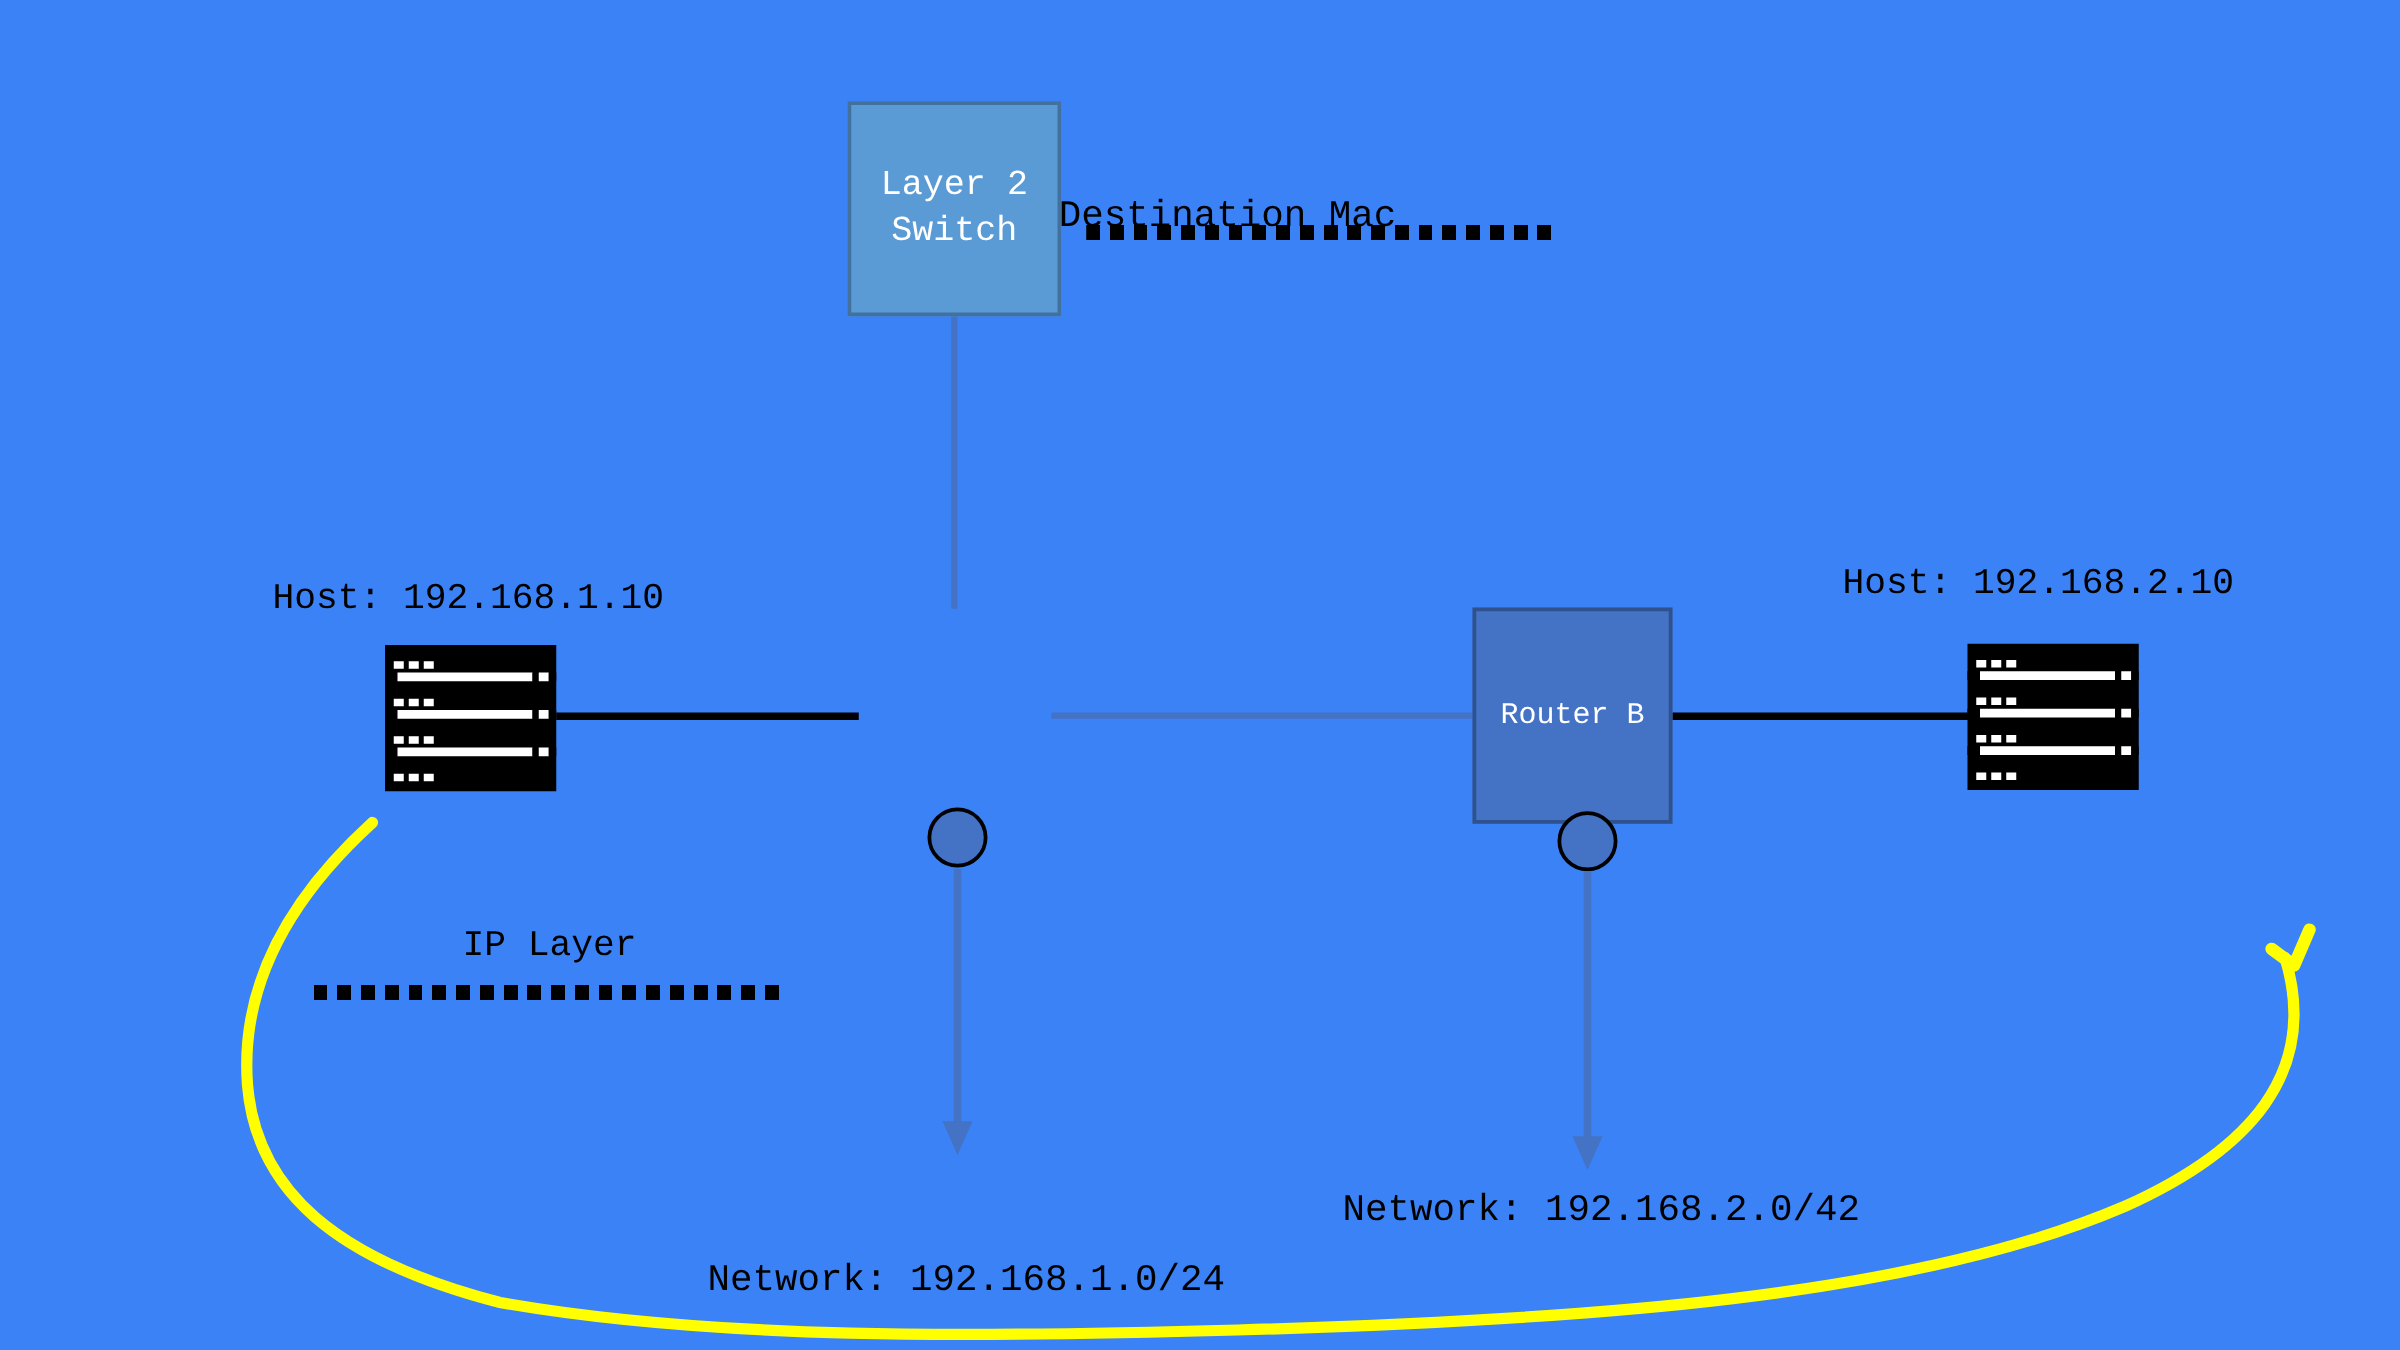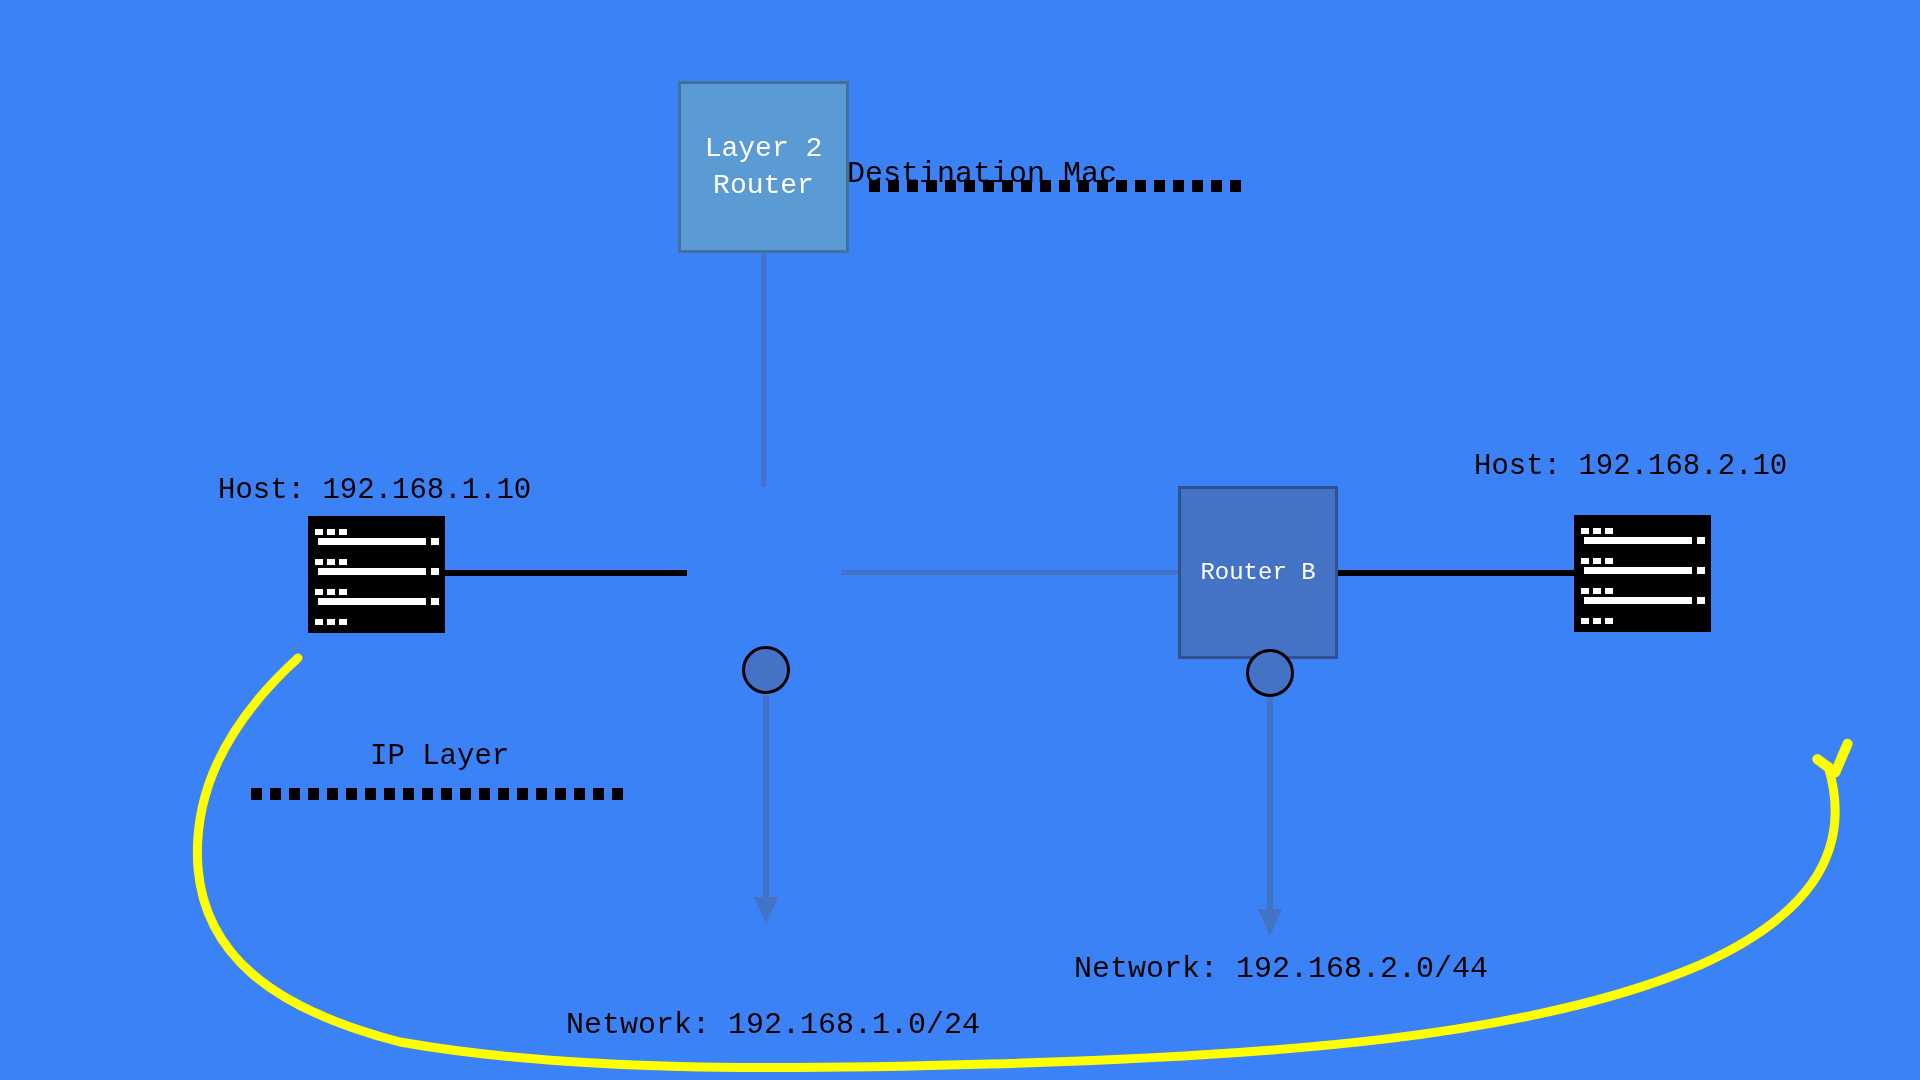--- a/index.html
+++ b/index.html
@@ -49,21 +49,21 @@
   
   .dotline{
     position:absolute;height:12px;
     background:repeating-linear-gradient(to right,#000 0 11px,transparent 11px 19px);
   }
   .dot-destmac{left:869px;top:180px;width:377px;}
   .dot-ipheader{left:251px;top:788px;width:378px;}
 
   
   .lbl{position:absolute;font-size:30px;white-space:nowrap;color:#000;}
-  .lbl-host-left{left:218px;top:462px;font-size:29px;margin-top:12px;}
+  .lbl-host-left{left:218px;top:462px;font-size:29px;}
   .lbl-host-right{left:1474px;top:450px;font-size:29px;}
   .lbl-destmac{left:847px;top:120px;margin-top:37px;}
   .lbl-ipheader{left:370px;top:740px;font-size:29px;}
   .lbl-net-left{left:566px;top:1008px;}
   .lbl-net-right{left:1074px;top:952px;}
 
   
   .server{position:absolute;width:137px;height:117px;background:#000;box-sizing:border-box;}
   .server-left{left:308px;top:516px;}
   .server-right{left:1574px;top:515px;}
@@ -89,21 +89,21 @@
 <div id="canvas">
 
   <div class="line sw-down"></div>
   <div class="line link-left"></div>
   <div class="line link-mid"></div>
   <div class="line link-right"></div>
 
   <div class="node switch-box">
     <div>
       <div>Layer 2</div>
-      <div>Router</div>
+      <div>Switch</div>
     </div>
   </div>
 
 
   <div class="node router-b">
     <span>Router B</span>
   </div>
 
   <div class="port-circle circle-a"></div>
   <div class="port-circle circle-b"></div>
@@ -202,21 +202,21 @@
   </div>
 
   <div class="dotline dot-destmac"></div>
   <div class="dotline dot-ipheader"></div>
 
   <div class="lbl lbl-host-left">Host: 192.168.1.10</div>
   <div class="lbl lbl-host-right">Host: 192.168.2.10</div>
   <div class="lbl lbl-destmac">Destination Mac</div>
   <div class="lbl lbl-ipheader">IP Layer</div>
   <div class="lbl lbl-net-left">Network: 192.168.1.0/24</div>
-  <div class="lbl lbl-net-right">Network: 192.168.2.0/44</div>
+  <div class="lbl lbl-net-right">Network: 192.168.2.0/42</div>
 
   <svg class="curve-svg" viewBox="0 0 1920 1080">
     <defs>
       <marker id="yArrow" markerUnits="userSpaceOnUse" markerWidth="60" markerHeight="60" refX="34" refY="24" orient="auto">
         <path d="M10,44 L34,24 L44,44" transform="rotate(-100 32 30)" fill="none" stroke="#FFFF00" stroke-width="10" stroke-linecap="round" stroke-linejoin="round"></path>
       </marker>
     </defs>
     <path d="M 298 658
              C 232 718, 192 788, 198 868
              C 205 952, 268 1008, 400 1042

